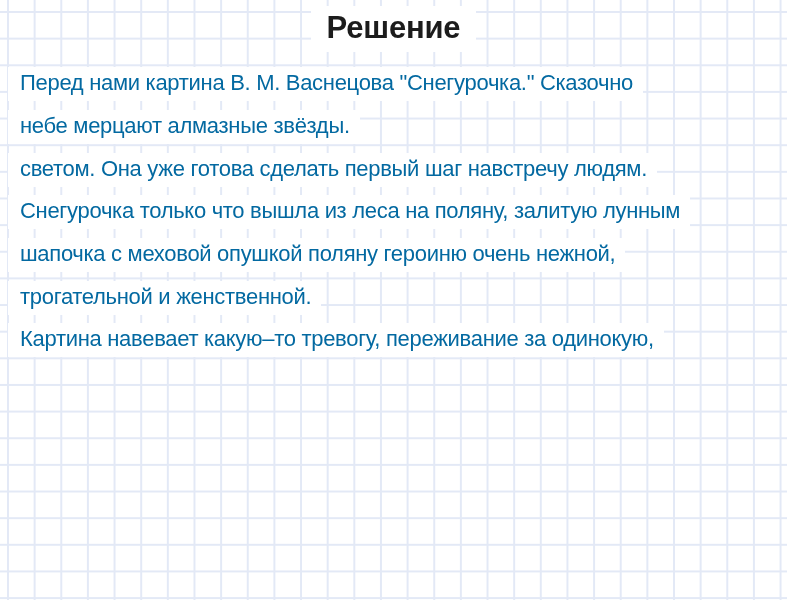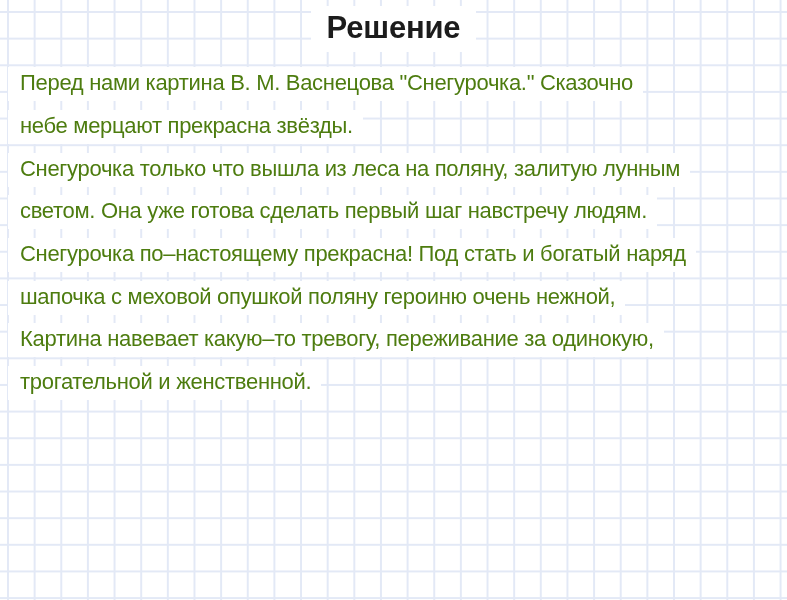--- a/index.html
+++ b/index.html
@@ -49,51 +49,48 @@
     display: flex;
     align-items: center;
     white-space: nowrap;
   }
   .line-band {
     display: inline-block;
     background: #ffffff;
     padding: 3px 10px 5px 12px;
     font-size: 22px;
     font-weight: 400;
-    color: #4d7c0f;
+    color: #0369a1;
     letter-spacing: -0.3px;
   }
 </style>
 </head>
 <body>
 
 <div class="sheet">
   <h1 class="title-row">
     <span class="title-band">Решение</span>
   </h1>
 
   <div class="text-block">
     <div class="line">
       <span class="line-band">Перед нами картина В. М. Васнецова "Снегурочка." Сказочно</span>
     </div>
     <div class="line">
-      <span class="line-band">небе мерцают прекрасна звёзды.</span>
+      <span class="line-band">небе мерцают алмазные звёзды.</span>
+    </div>
+    <div class="line">
+      <span class="line-band">светом. Она уже готова сделать первый шаг навстречу людям.</span>
     </div>
     <div class="line">
       <span class="line-band">Снегурочка только что вышла из леса на поляну, залитую лунным</span>
     </div>
     <div class="line">
-      <span class="line-band">светом. Она уже готова сделать первый шаг навстречу людям.</span>
-    </div>
-    <div class="line">
-      <span class="line-band">Снегурочка по–настоящему прекрасна! Под стать и богатый наряд</span>
-    </div>
-    <div class="line">
       <span class="line-band">шапочка с меховой опушкой поляну героиню очень нежной,</span>
     </div>
     <div class="line">
-      <span class="line-band">Картина навевает какую–то тревогу, переживание за одинокую,</span>
+      <span class="line-band">трогательной и женственной.</span>
     </div>
     <div class="line">
-      <span class="line-band">трогательной и женственной.</span>
+      <span class="line-band">Картина навевает какую–то тревогу, переживание за одинокую,</span>
     </div>
   </div>
 </div>
 
 </body></html>

